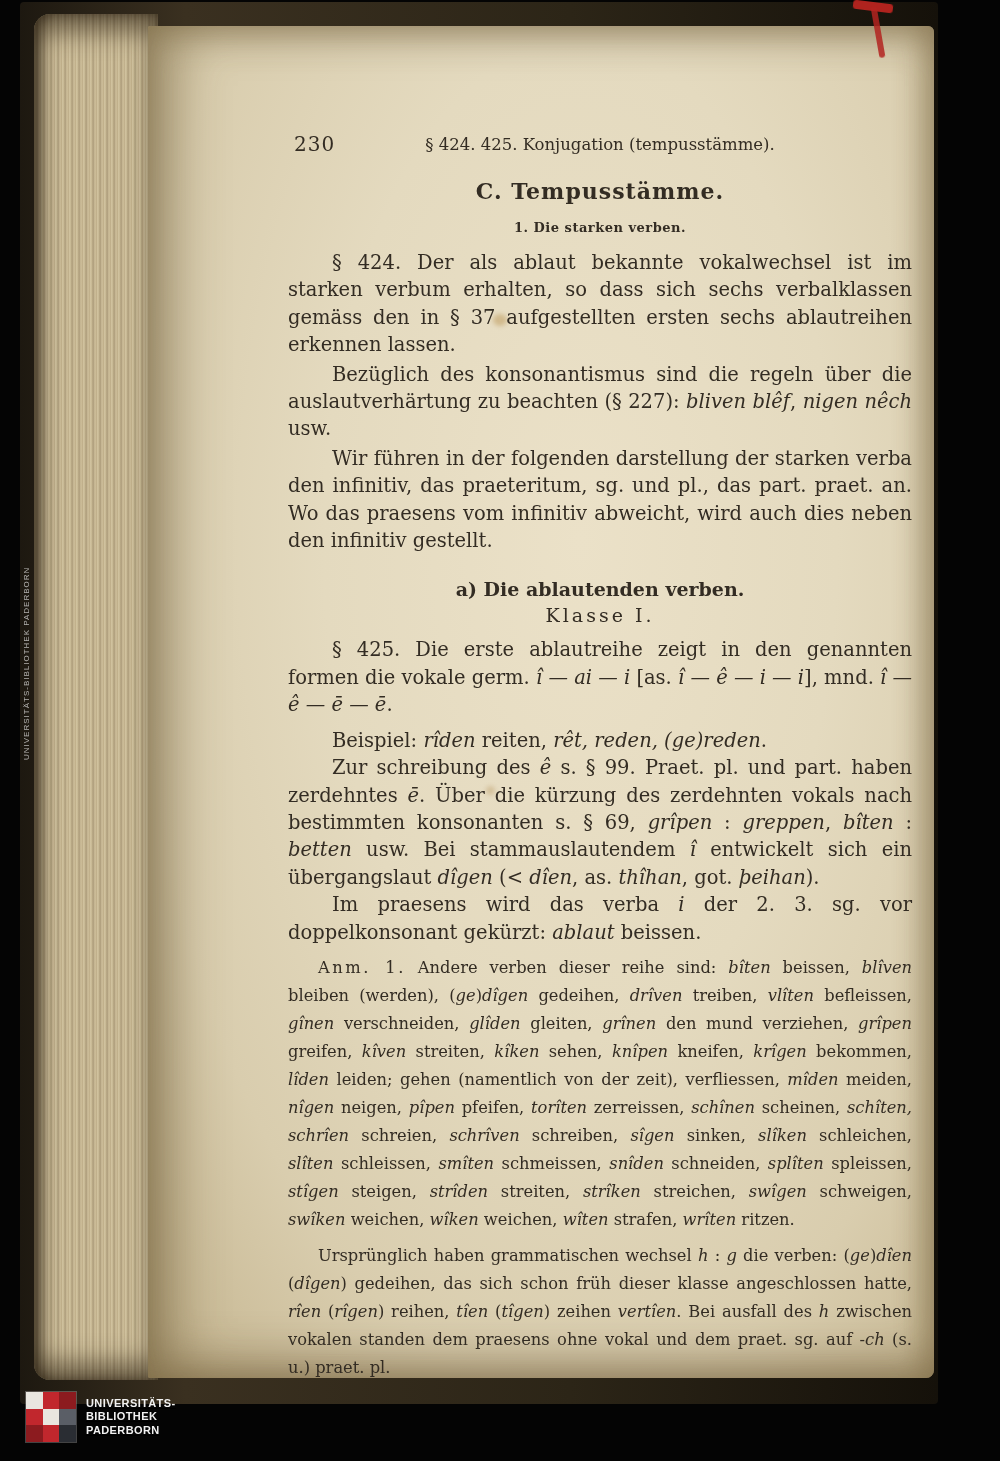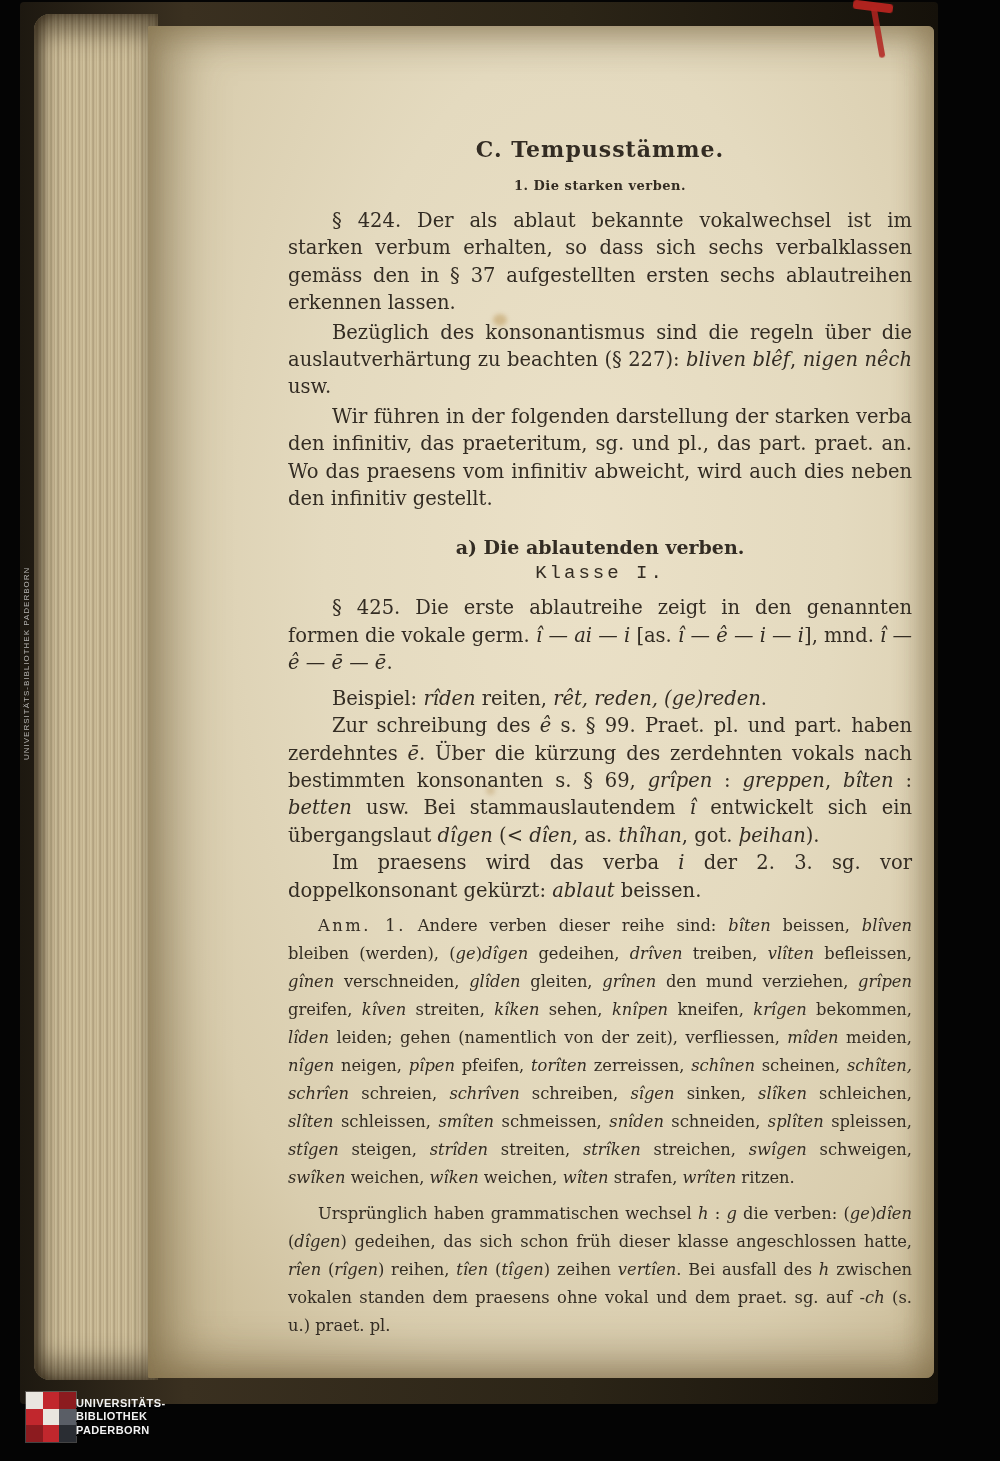--- a/index.html
+++ b/index.html
@@ -33,28 +33,28 @@
               hyphens:auto;-webkit-hyphens:auto;}
   .header-row{position:relative;height:32px;margin-bottom:16px;}
   .page-num{position:absolute;left:6px;top:2px;font-size:20px;letter-spacing:1px;}
   .running{position:absolute;left:0;top:5px;width:100%;text-align:center;font-size:16.5px;}
   .chapter{text-align:center;font-size:22px;font-weight:700;letter-spacing:1px;margin:6px 0 16px;}
   .section{text-align:center;font-size:13px;font-weight:700;letter-spacing:.5px;margin:0 0 14px;}
   p.body{font-size:19.5px;line-height:27.4px;text-align:justify;text-align-last:left;
          margin:0;text-indent:44px;}
   p.body.gap{margin-top:2px;}
   .subsection{text-align:center;font-size:19px;font-weight:700;margin:24px 0 4px;}
-  .klasse{text-align:center;font-size:19px;letter-spacing:3px;margin:2px 0 10px;font-family:Liberation Mono, monospace;}
+  .klasse{text-align:center;font-size:19px;letter-spacing:3px;margin:2px 0 10px;}
   p.anm{font-size:16.3px;line-height:28px;text-align:justify;text-align-last:left;
         margin:8px 0 0;text-indent:30px;}
   .it{font-style:italic;}
   .sp{letter-spacing:2.5px;}
 
   
-  .watermark{position:absolute;left:26px;top:1392px;display:flex;align-items:center;text-decoration:underline;}
+  .watermark{position:absolute;left:26px;top:1392px;display:flex;align-items:center;gap:10px;text-decoration:underline;}
   .logo{width:50px;height:50px;display:grid;grid-template-columns:repeat(3,1fr);grid-template-rows:repeat(3,1fr);
         outline:1px solid rgba(255,255,255,.25);}
   .wm-text{color:#f2f2f2;font-family:"Liberation Sans","DejaVu Sans",sans-serif;
            font-size:11px;line-height:13.5px;letter-spacing:.4px;font-weight:700;}
   .edge-label{position:absolute;left:22px;top:760px;transform:rotate(-90deg);transform-origin:left top;
               color:rgba(255,255,255,.65);font-family:"Liberation Sans",sans-serif;font-size:8px;
               letter-spacing:1px;white-space:nowrap;}
 </style>
 </head>
 <body>
@@ -63,20 +63,24 @@
 
   <div class="book-cover"></div>
   <div class="page-stack"></div>
 
   <div class="page-main">
     <div class="page-stain-a"></div>
     <div class="page-stain-b"></div>
 
     <div class="text-block">
 
+      <div class="header-row">
+        <span class="page-num">230</span>
+        <span class="running">§ 424. 425.  Konjugation (tempusstämme).</span>
+      </div>
 
       <div class="chapter">C.  Tempusstämme.</div>
       <div class="section">1.  Die starken verben.</div>
 
       <p class="body"><span>§ 424.  Der als ablaut bekannte vokalwechsel ist im starken verbum erhalten, so dass sich sechs verbalklassen gemäss den in § 37 aufgestellten ersten sechs ablautreihen erkennen lassen.</span></p>
       <p class="body gap"><span>Bezüglich des konsonantismus sind die regeln über die auslautverhärtung zu beachten (§ 227): </span><span class="it">bliven blêf</span><span>, </span><span class="it">nigen nêch</span><span> usw.</span></p>
       <p class="body gap"><span>Wir führen in der folgenden darstellung der starken verba den infinitiv, das praeteritum, sg. und pl., das part. praet. an.  Wo das praesens vom infinitiv abweicht, wird auch dies neben den infinitiv gestellt.</span></p>
 
       <div class="subsection">a) Die ablautenden verben.</div>
       <div class="klasse">Klasse I.</div>

